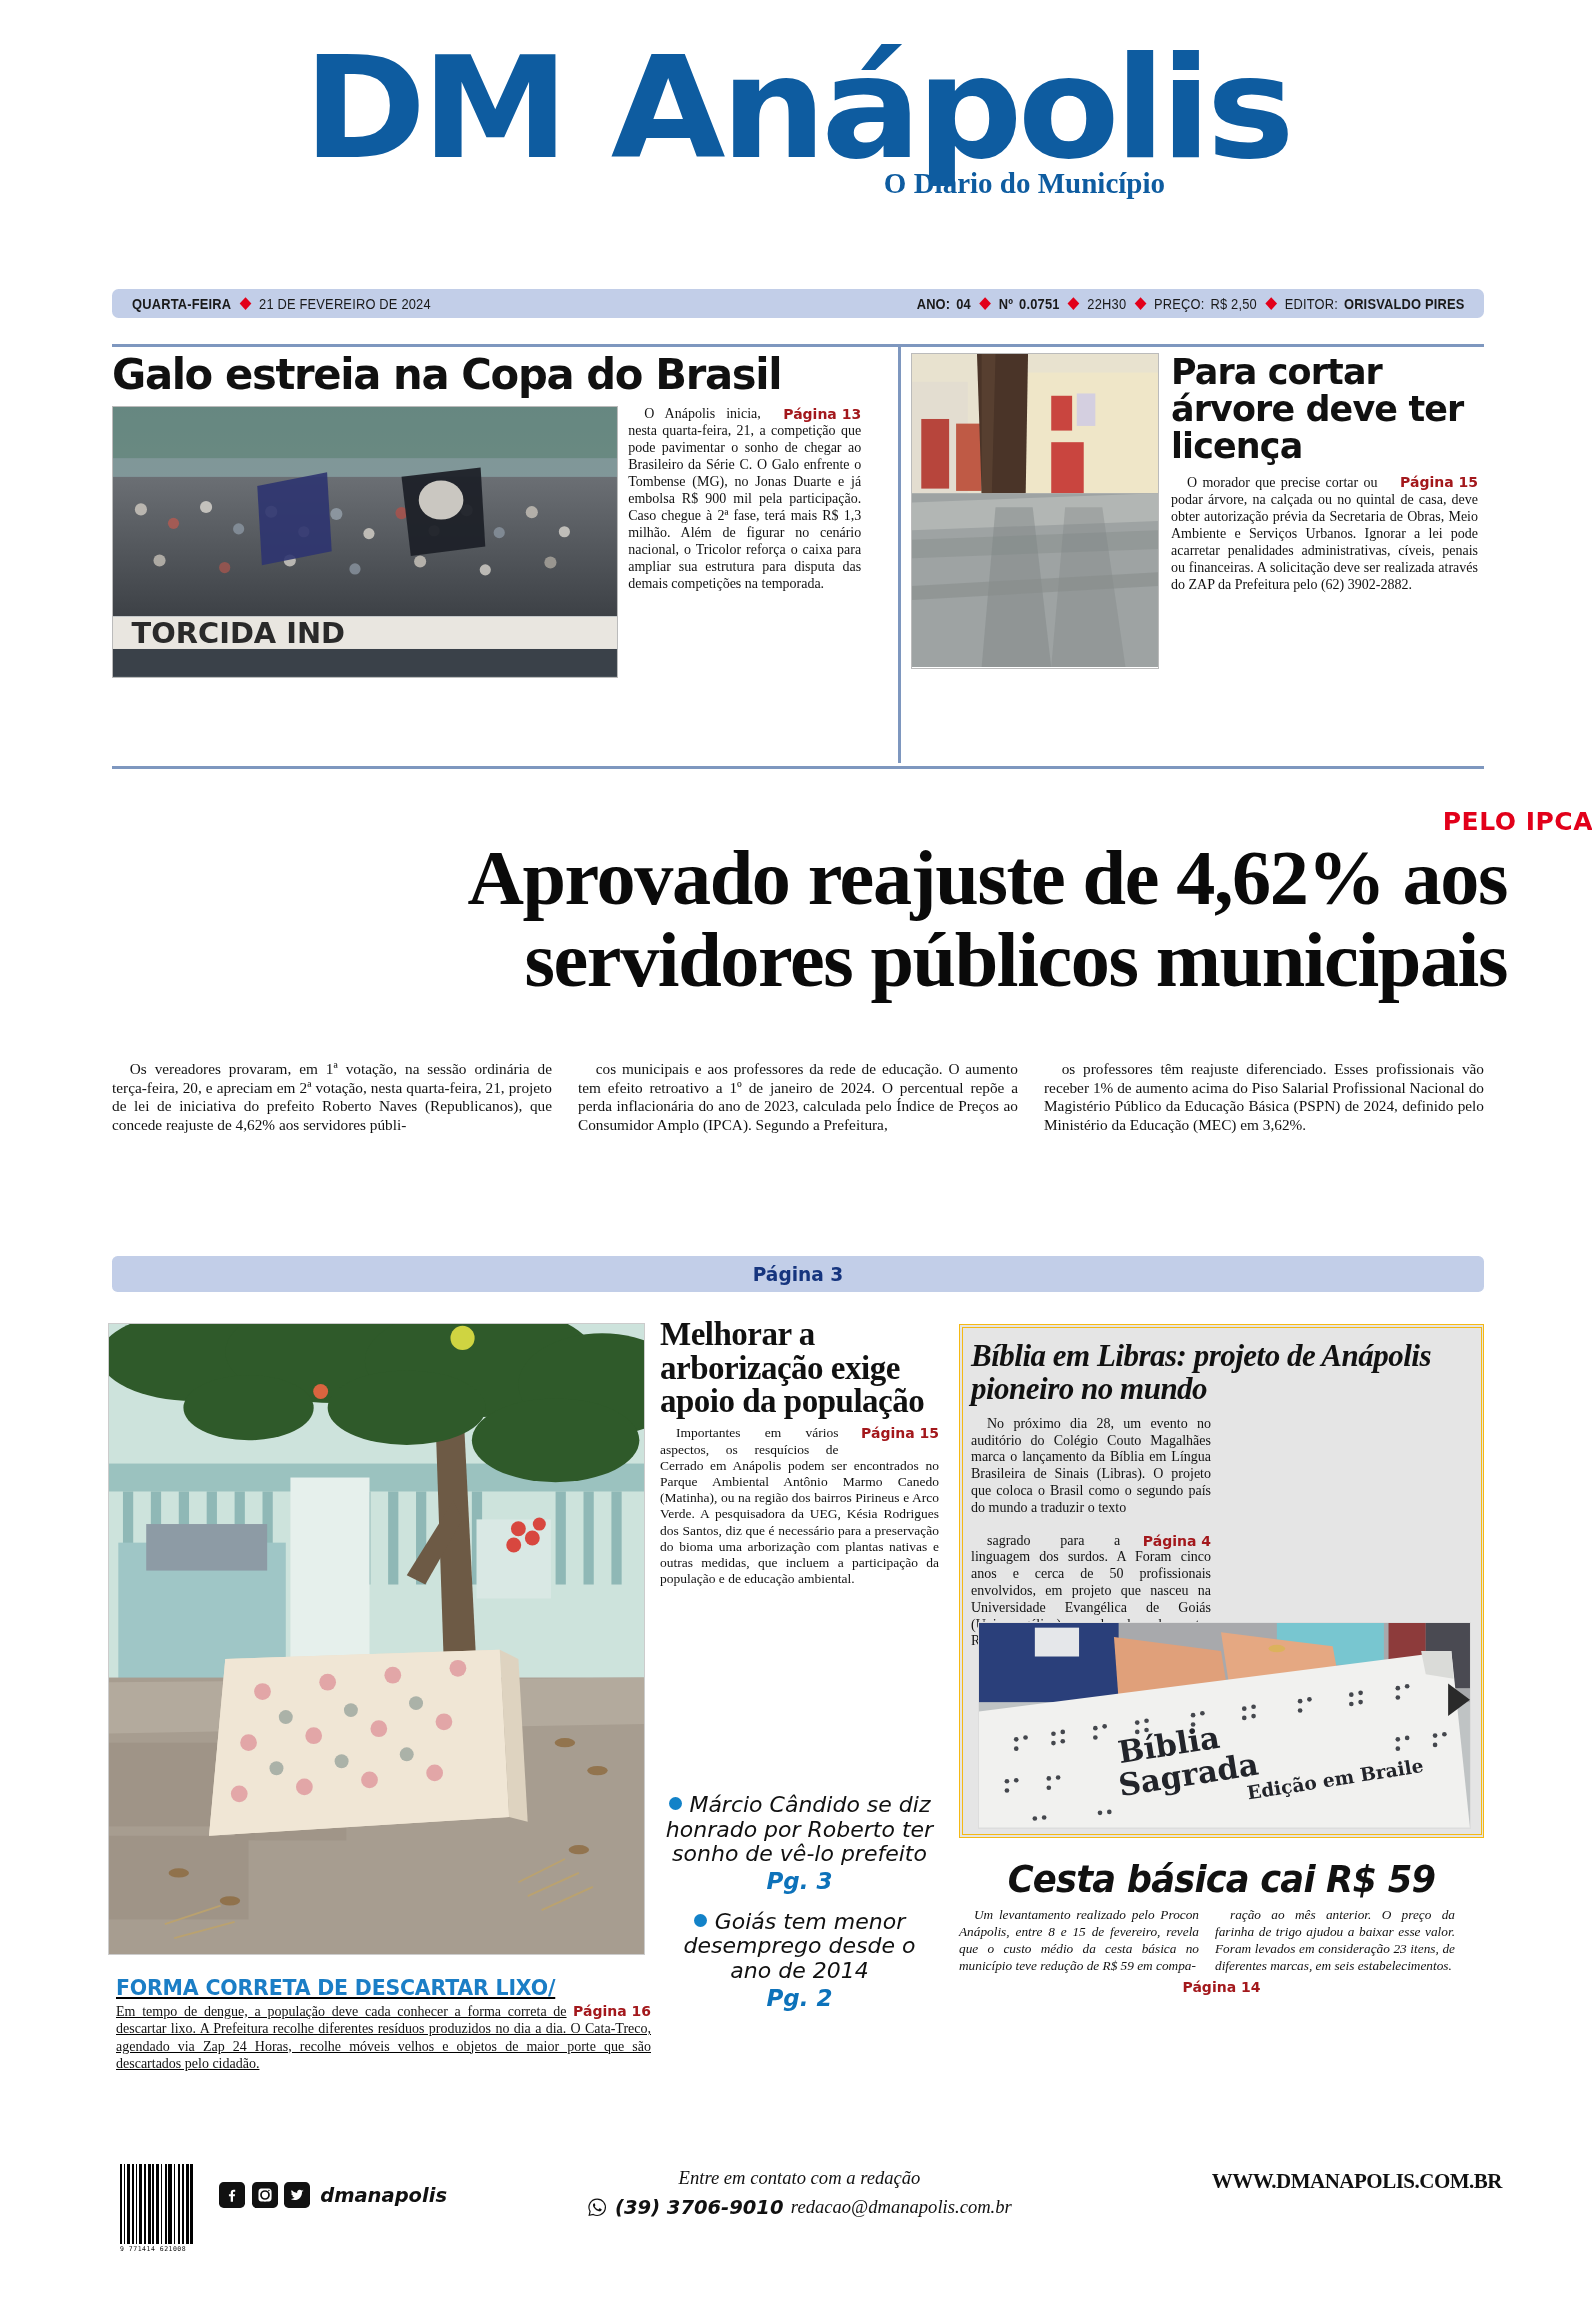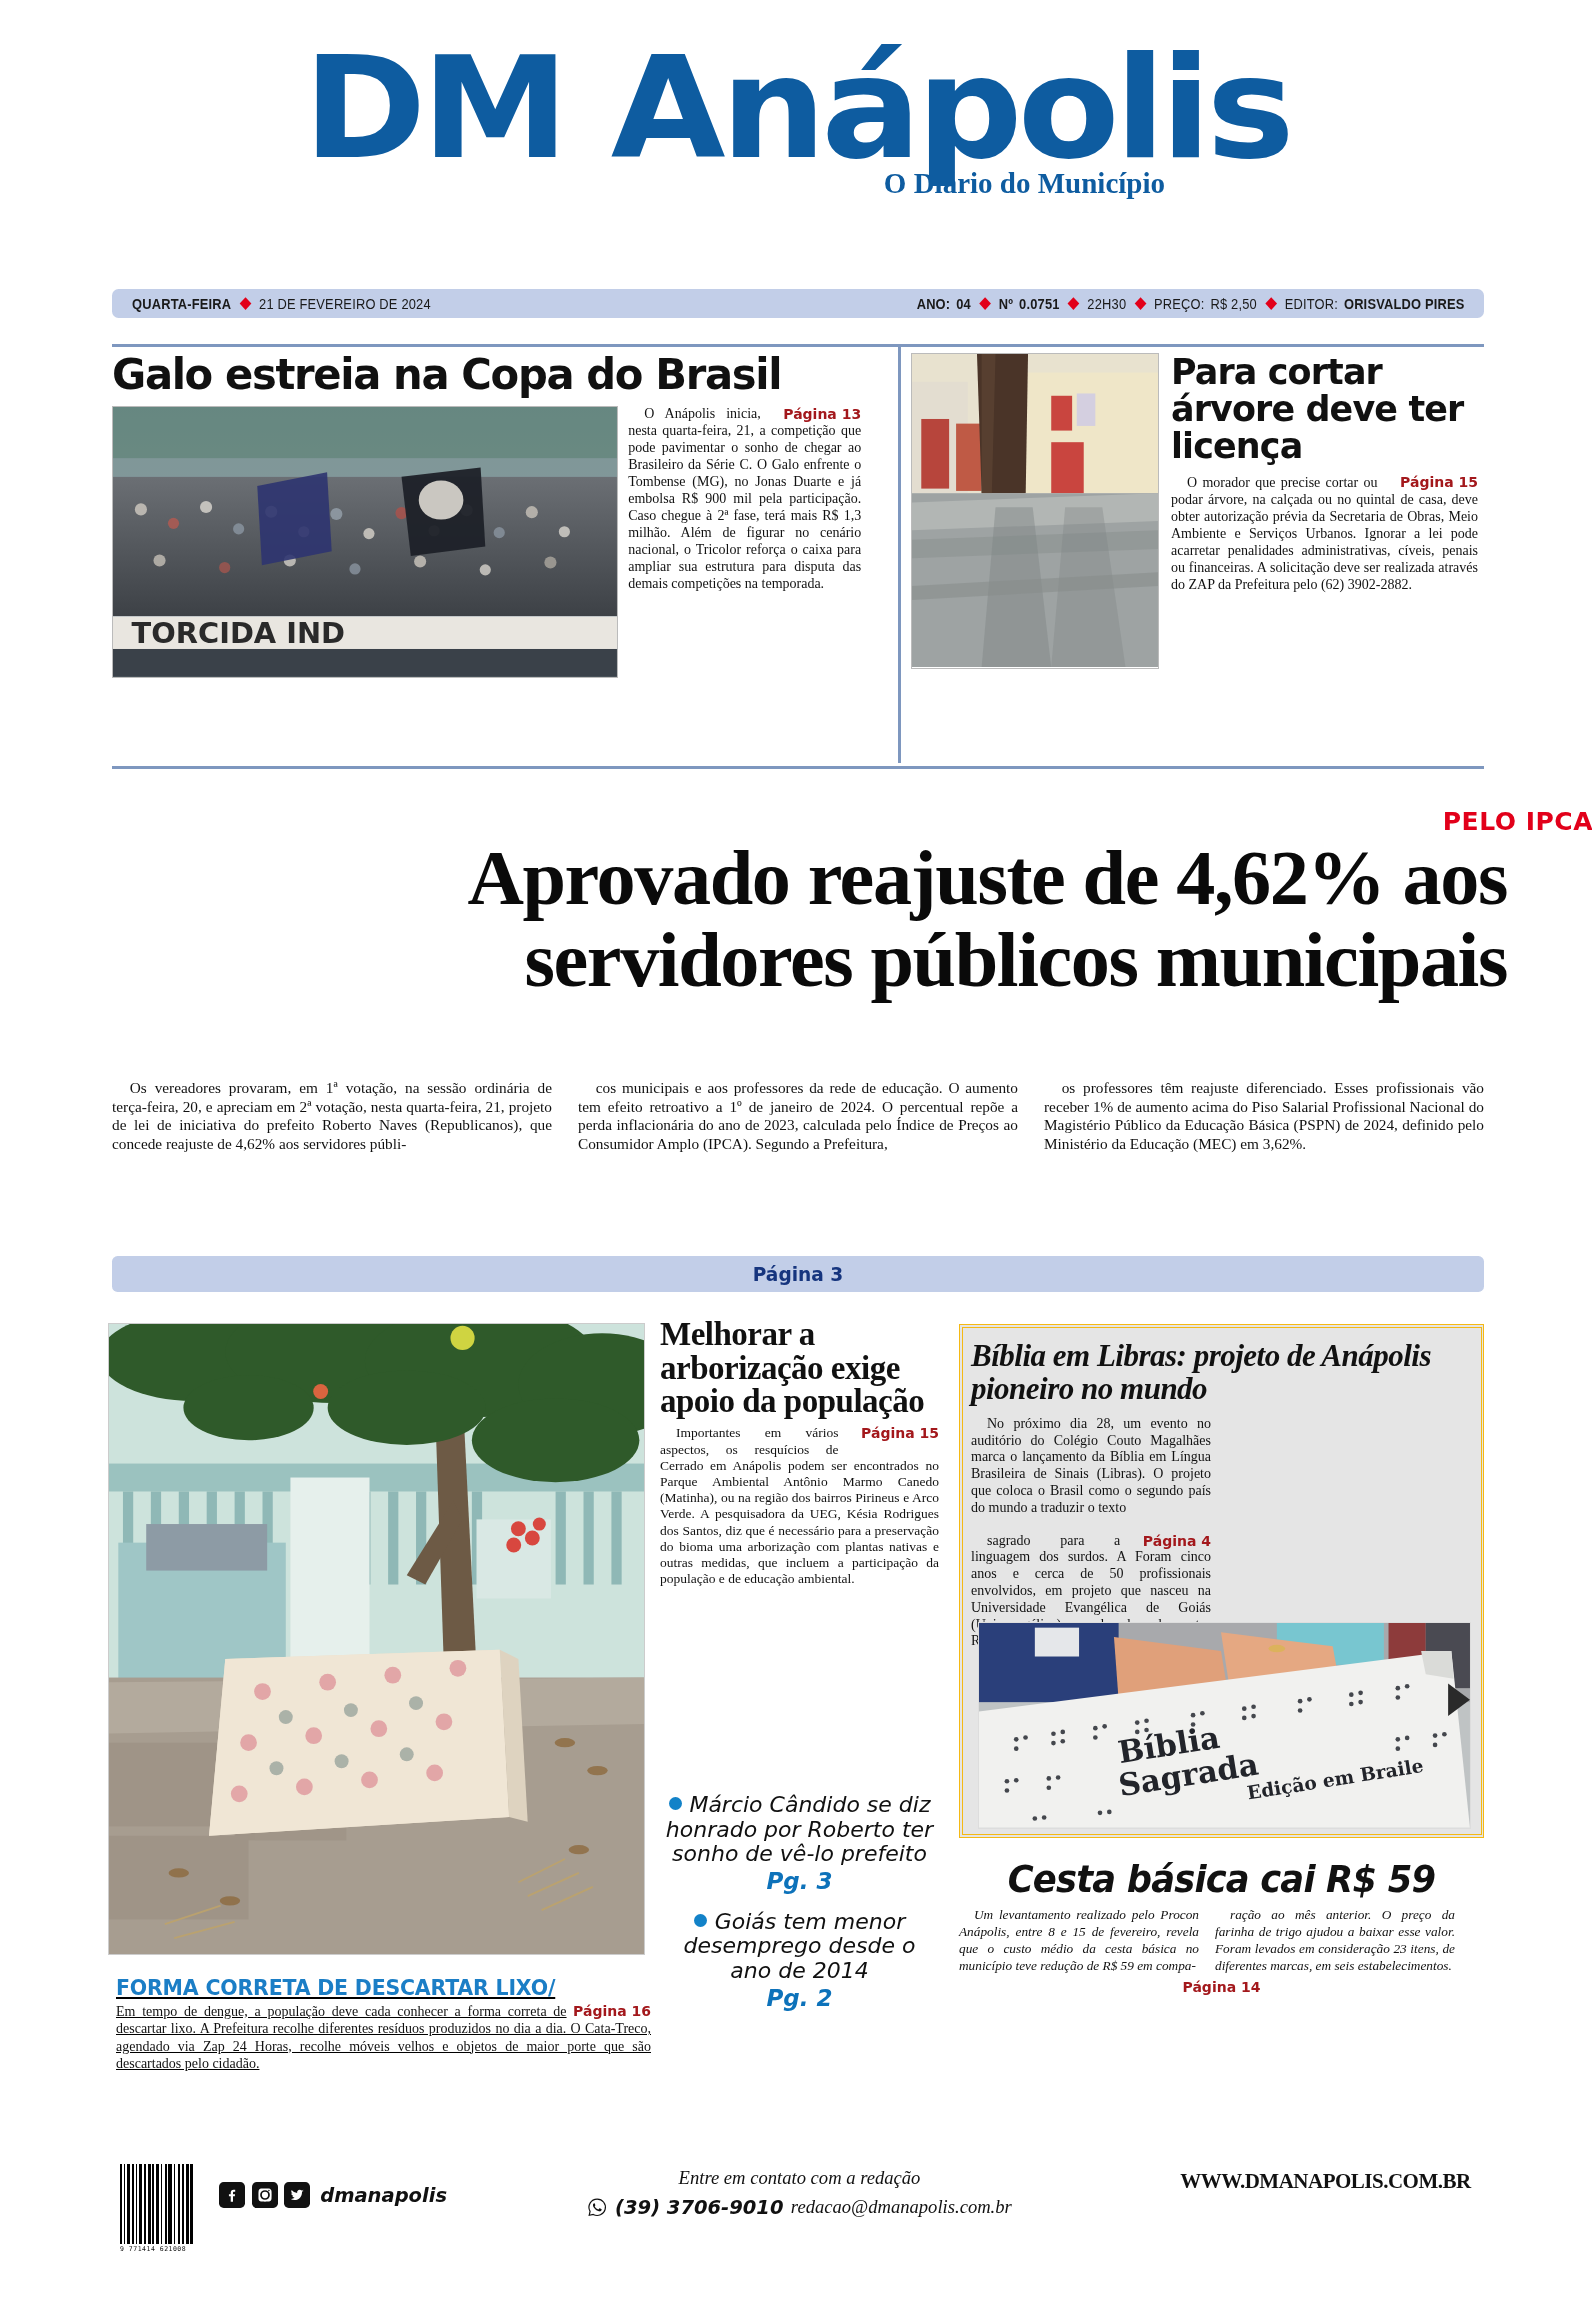--- a/index.html
+++ b/index.html
@@ -87,21 +87,21 @@
   }
   .main-hl{
     position:absolute;left:93px;top:837px;width:1414px;text-align:right;
     font-family:"Liberation Serif", serif;font-weight:bold;
     font-size:79px;line-height:1.04;color:#0a0a0a;letter-spacing:-1.4px;
     transform:scaleX(0.99);transform-origin:right top;
   }
   .main-hl .l2{display:block;}
 
   .main-cols{position:absolute;left:112px;top:1060px;width:1372px;
-    display:flex;gap:26px;margin-top:19px;}
+    display:flex;gap:26px;}
   .main-cols .col{width:442px;font-size:15.3px;line-height:1.22;text-align:justify;color:#111;}
   .main-cols .col p{margin:0;text-indent:17.7px;}
 
   
   .pg3{
     position:absolute;left:112px;top:1256px;width:1372px;height:36px;
     background:#c2cee8;border-radius:5.6px;
     display:flex;align-items:center;justify-content:center;
     font-family:"DejaVu Sans", sans-serif;font-weight:bold;font-size:18.6px;color:#16357e;
   }
@@ -167,21 +167,21 @@
   .sicon{width:26px;height:26px;background:#111;border-radius:4.7px;display:flex;align-items:center;justify-content:center;color:#fff;}
   .sicon svg{width:16px;height:16px;fill:#fff;}
   .handle{font-family:"DejaVu Sans", sans-serif;font-style:italic;font-weight:bold;font-size:19.5px;color:#111;margin-left:3.7px;}
 
   .contact{position:absolute;left:474px;top:9.3px;width:651px;text-align:center;}
   .contact .c1{font-family:"Liberation Serif",serif;font-style:italic;font-size:18.6px;color:#111;}
   .contact .c2{display:flex;align-items:center;justify-content:center;gap:7.4px;margin-top:6.5px;}
   .contact .phone{font-family:"DejaVu Sans",sans-serif;font-weight:bold;font-style:italic;font-size:19.5px;color:#111;}
   .contact .mail{font-family:"Liberation Serif",serif;font-style:italic;font-size:18.6px;color:#111;}
   .wa{width:20.5px;height:20.5px;}
-  .site{position:absolute;left:1149px;top:11px;width:353px;text-align:center;
+  .site{position:absolute;left:1149px;top:11px;width:353px;text-align:right;
     font-family:"Liberation Serif",serif;font-weight:bold;font-size:21px;color:#111;letter-spacing:-0.5px;}
 
   
   .ph{position:absolute;inset:0;}
 </style>
 </head>
 <body>
 
 <div class="page">
 

